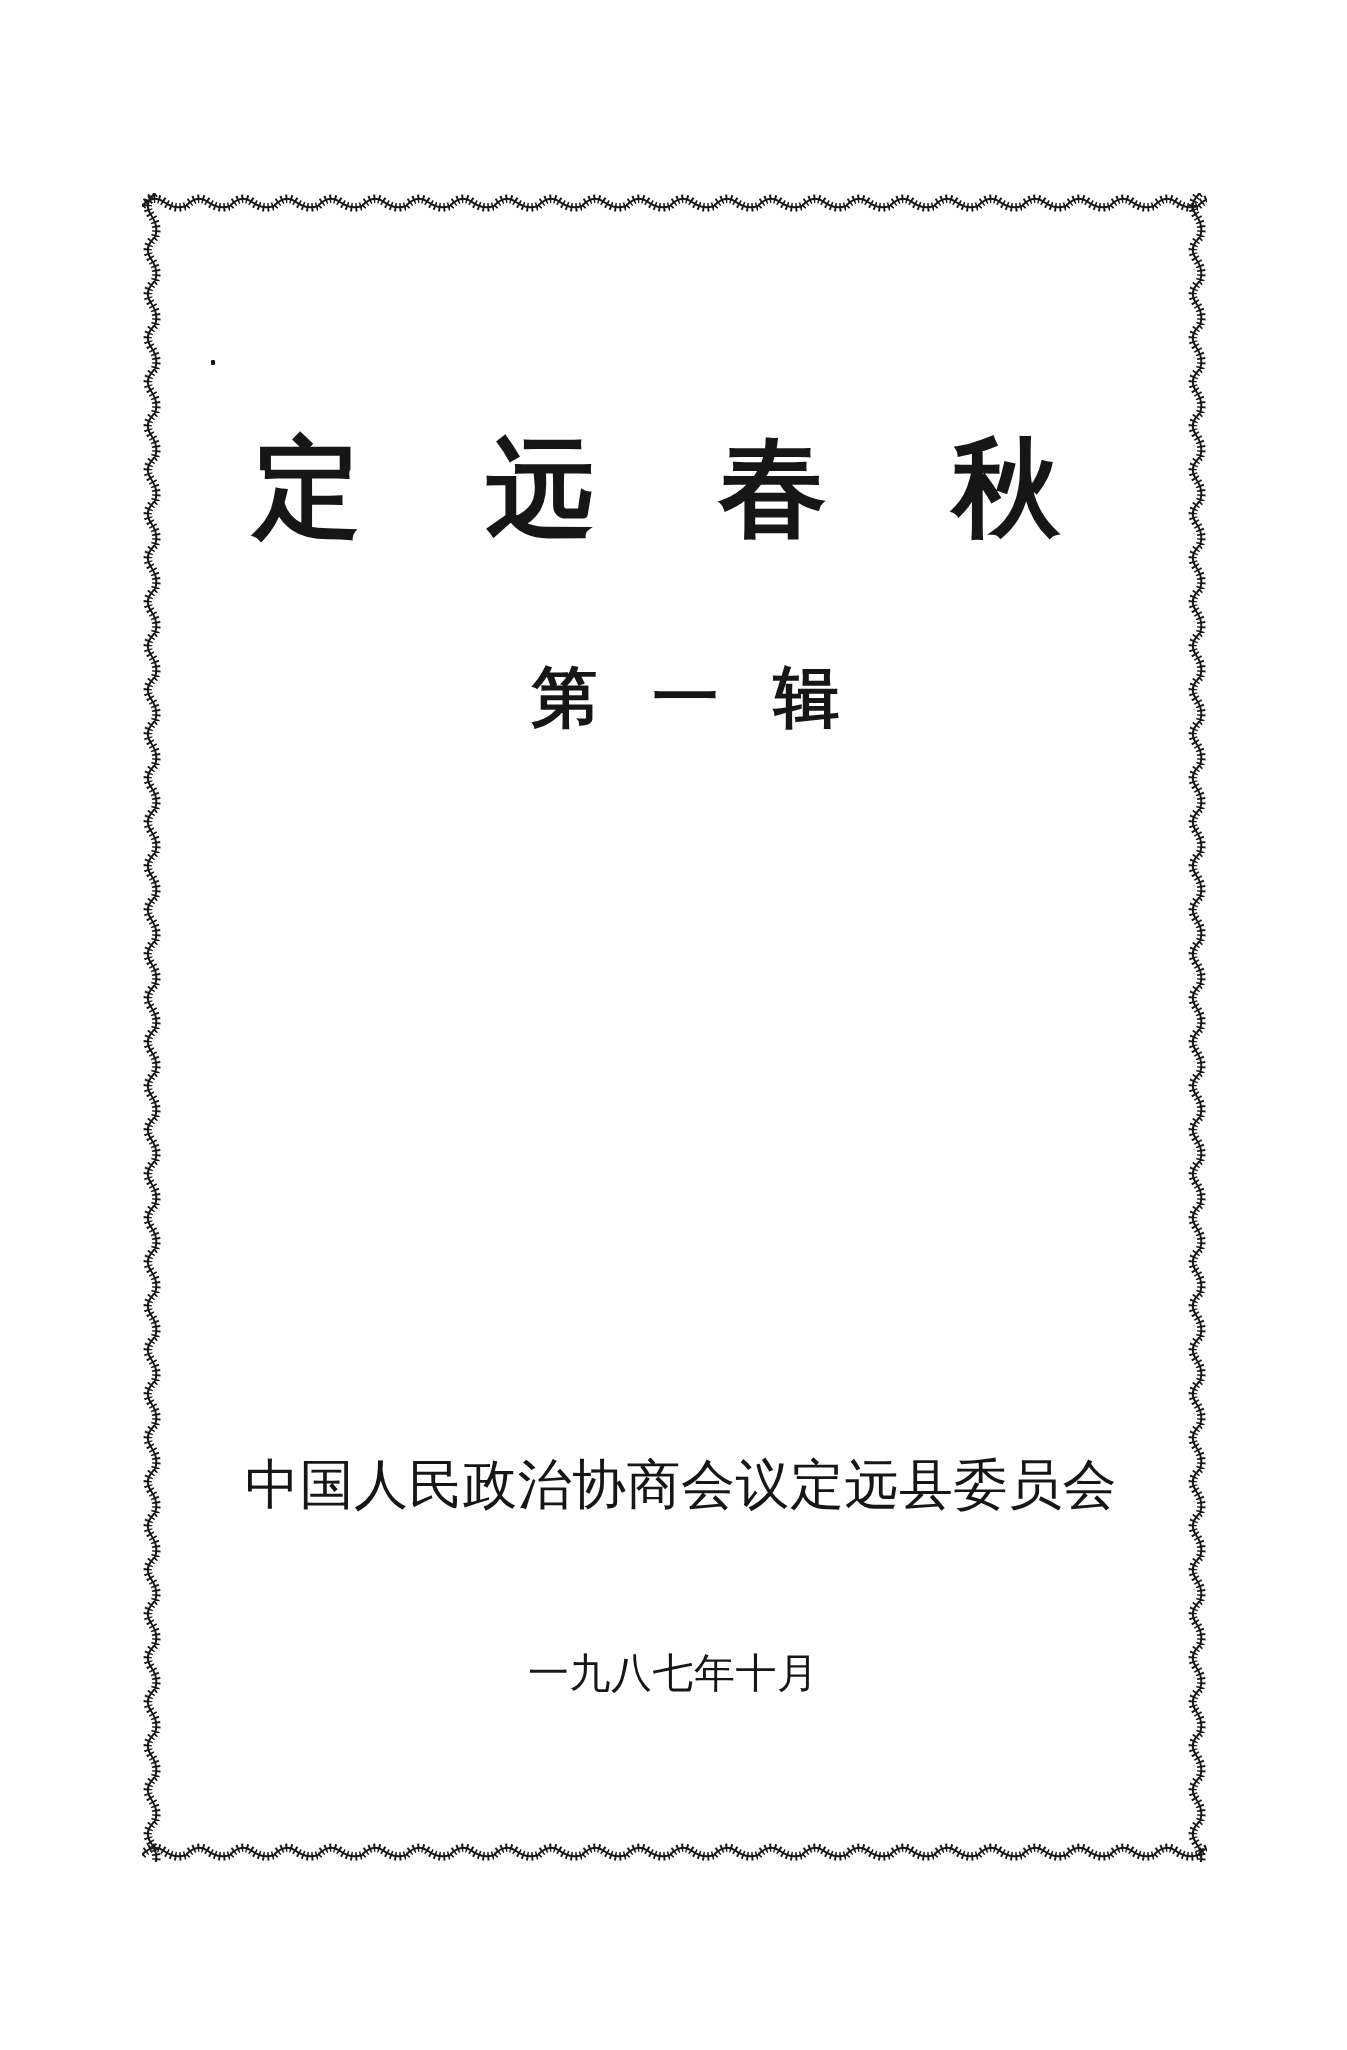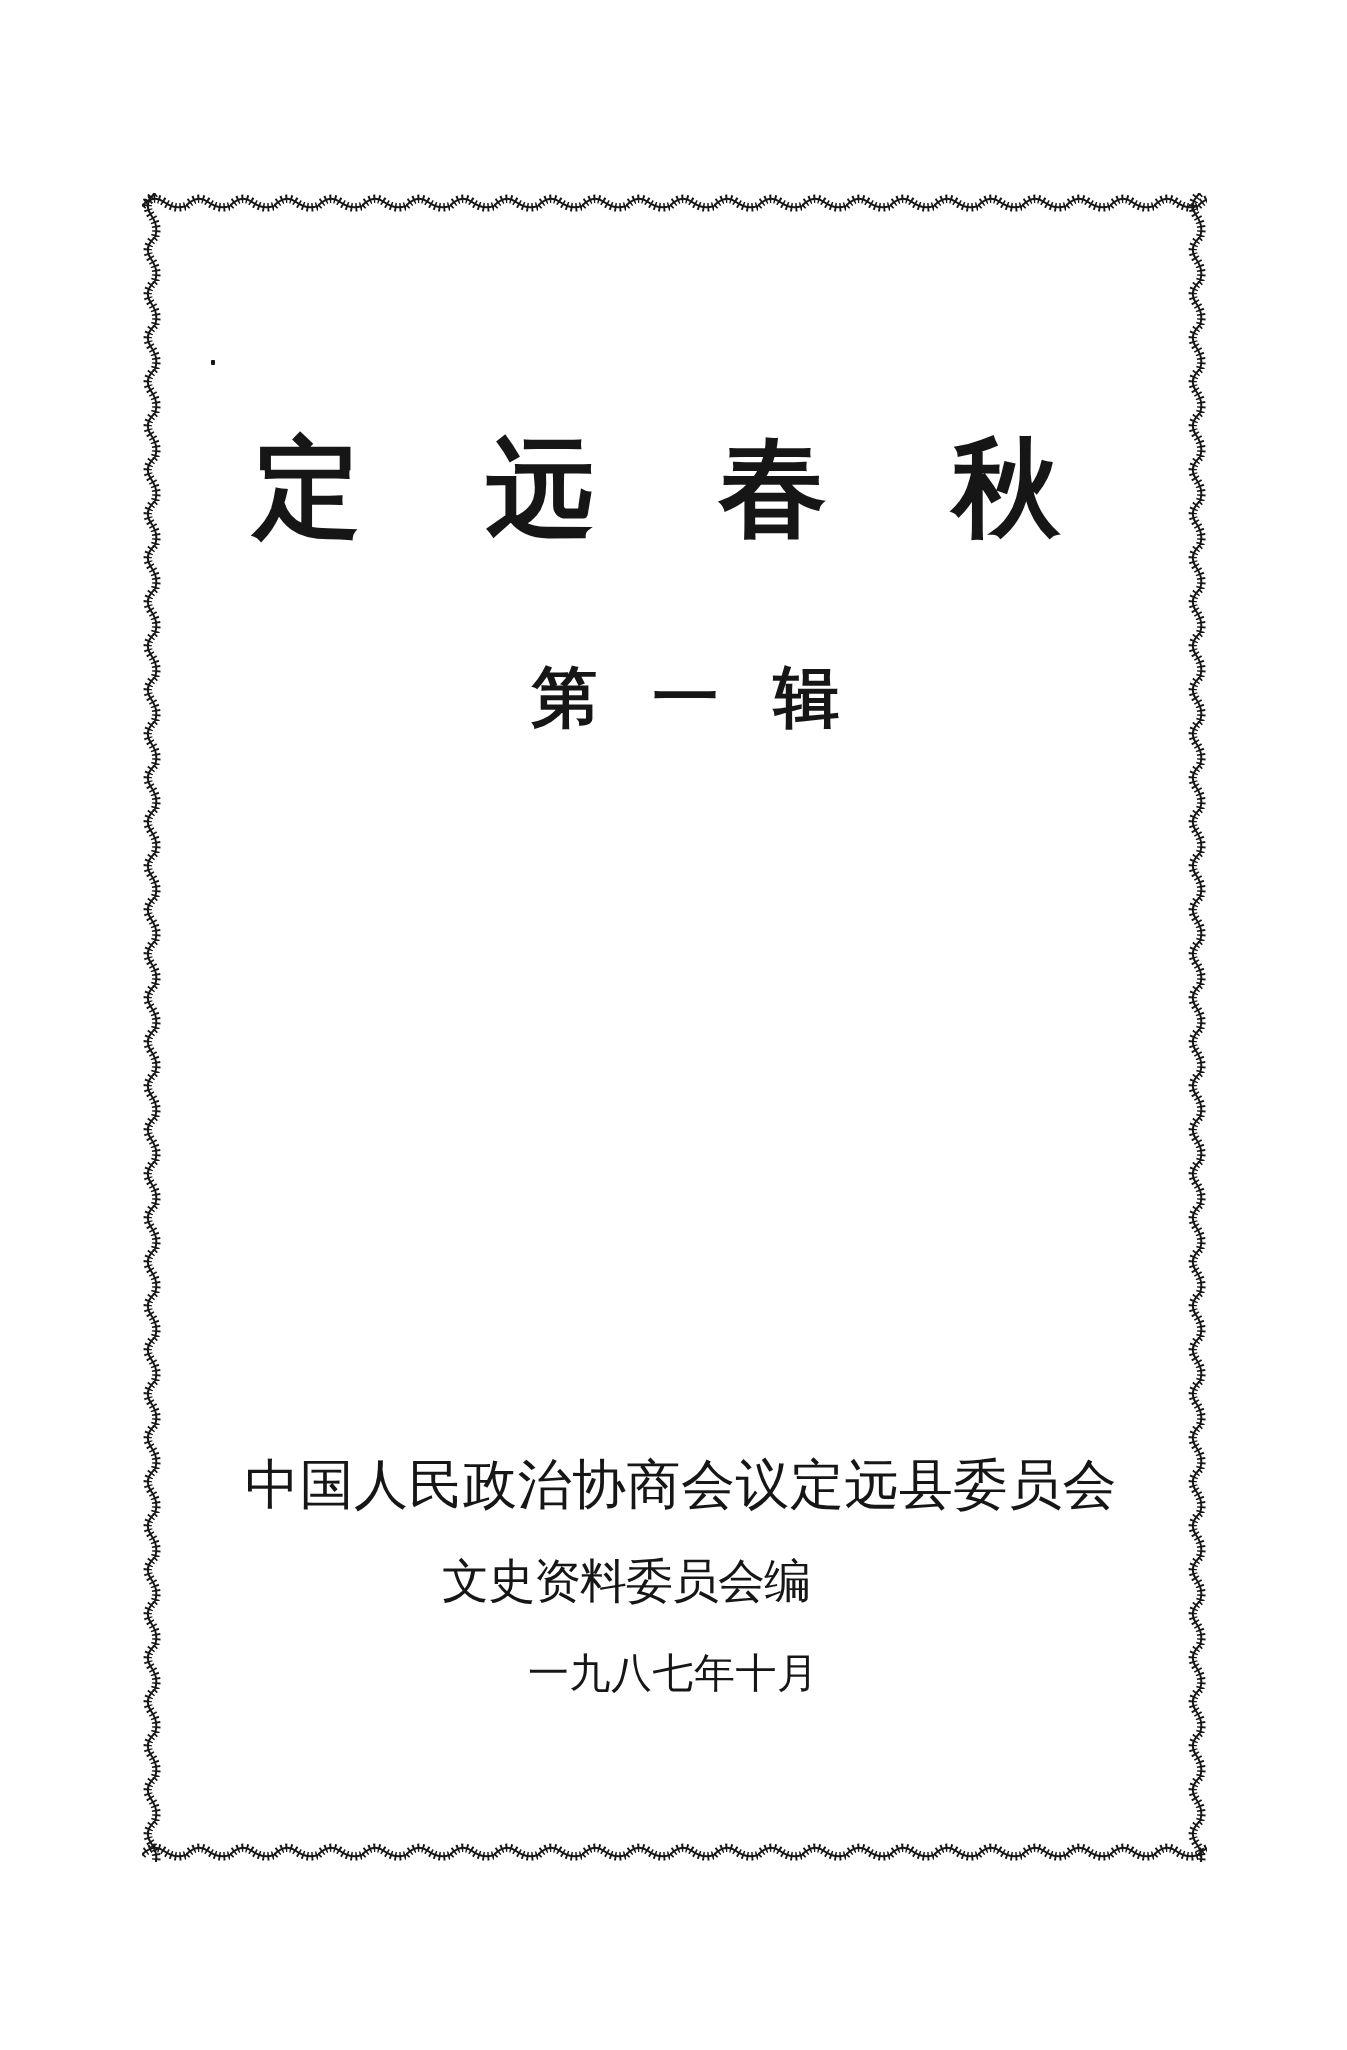--- a/index.html
+++ b/index.html
@@ -127,17 +127,16 @@
   </div>
 
   <div class="volume-row">
     <span>第</span>
     <span>一</span>
     <span>辑</span>
   </div>
 
   <div class="pub-line-1">中国人民政治协商会议定远县委员会</div>
 
-  <div class="pub-line-2">文史资料委员会编</div>
 
   <div class="date-line">一九八七年十月</div>
 
 </div>
 
 </body></html>

